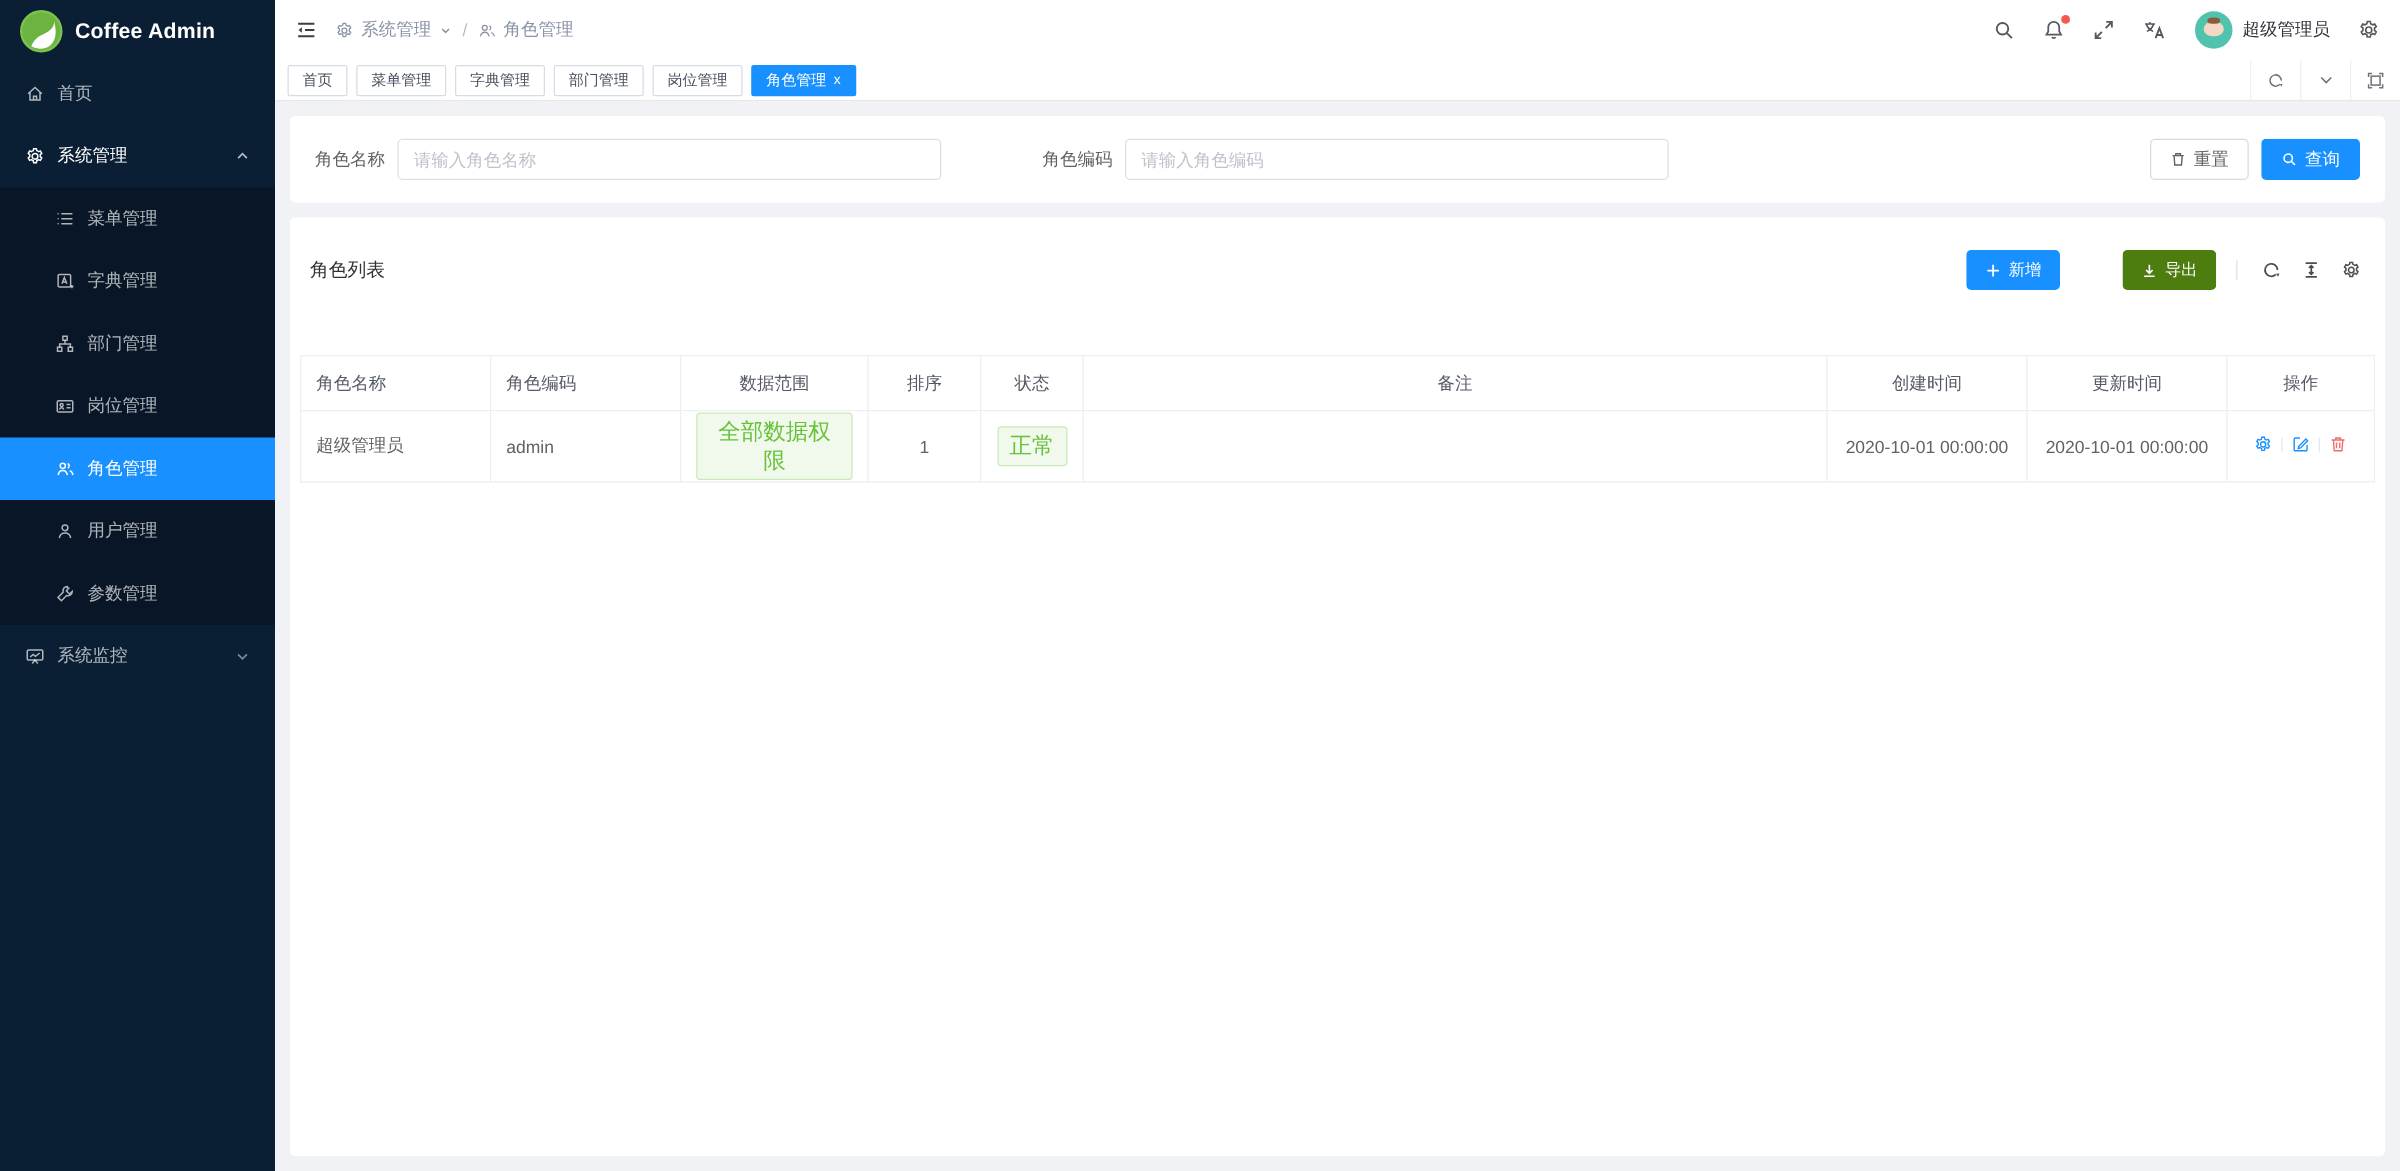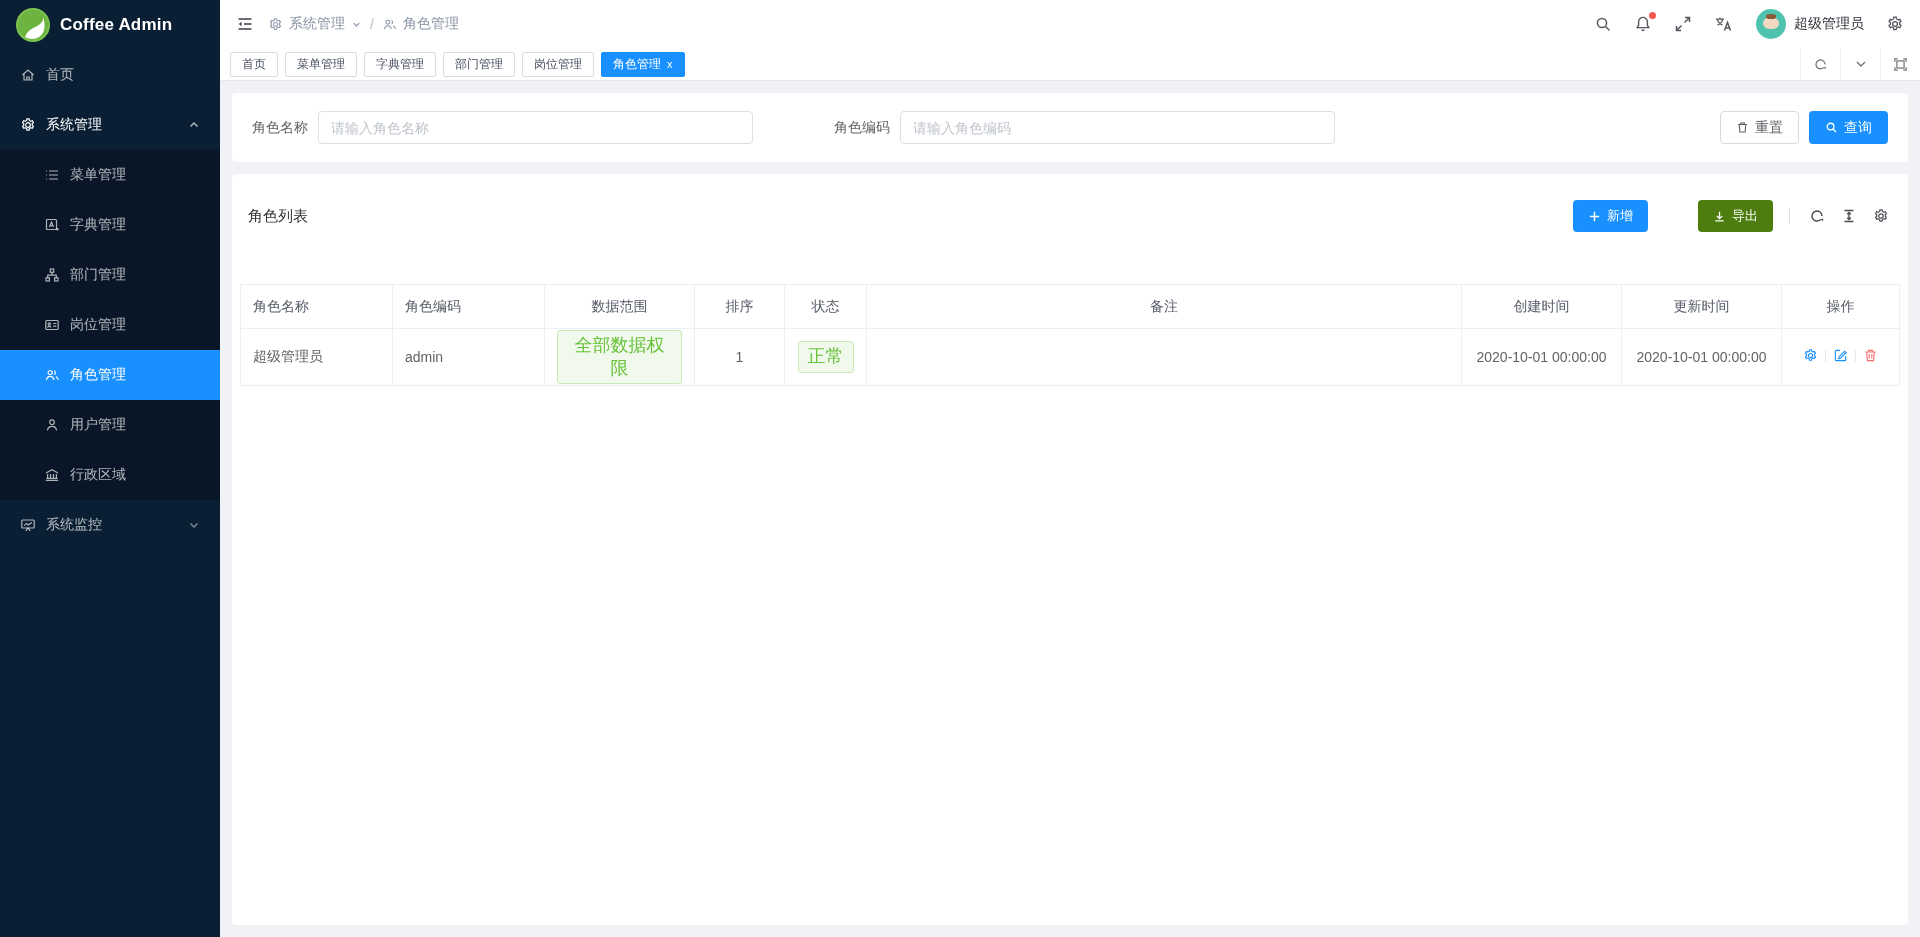--- a/index.html
+++ b/index.html
@@ -186,24 +186,24 @@
               <svg viewBox="0 0 16 16" width="16" height="16" fill="none" stroke="currentColor" stroke-width="1.2">
                 <circle cx="8" cy="5.2" r="2.3"></circle>
                 <path d="M3.4 13.4c.5-2.6 2.2-4 4.6-4s4.1 1.4 4.6 4"></path>
               </svg>
             </span>
           <span>用户管理</span>
         </div>
         <div class="menu-item">
           <span class="mi-icon">
               <svg viewBox="0 0 16 16" width="16" height="16" fill="none" stroke="currentColor" stroke-width="1.2">
-                <path d="M2 6 8 2.8 14 6M3.6 7v4M6.5 7v4M9.5 7v4M12.4 7v4M2.4 11.3h11.2M1.8 13.3h12.4"></path>
-              </svg>
-            </span>
-          <span>行政区域</span>
+                <path d="M9.8 2.2a3.4 3.4 0 0 0-3.2 4.5L2.4 10.9l2.7 2.7 4.2-4.2a3.4 3.4 0 0 0 4.5-3.2l-2.2 2-2.5-2.5 2-2.2a3.4 3.4 0 0 0-1.3-.3z"></path>
+              </svg>
+            </span>
+          <span>参数管理</span>
         </div>
       </div>
 
       <div class="menu-item">
         <span class="mi-icon">
             <svg viewBox="0 0 16 16" width="16" height="16" fill="none" stroke="currentColor" stroke-width="1.2">
               <rect x="1.8" y="3" width="12.4" height="8" rx="1"></rect>
               <path d="m4.2 8.6 2.3-2 1.8 1.4 3.5-2.6M5.8 13.8 8 11l2.2 2.8"></path>
             </svg>
           </span>

